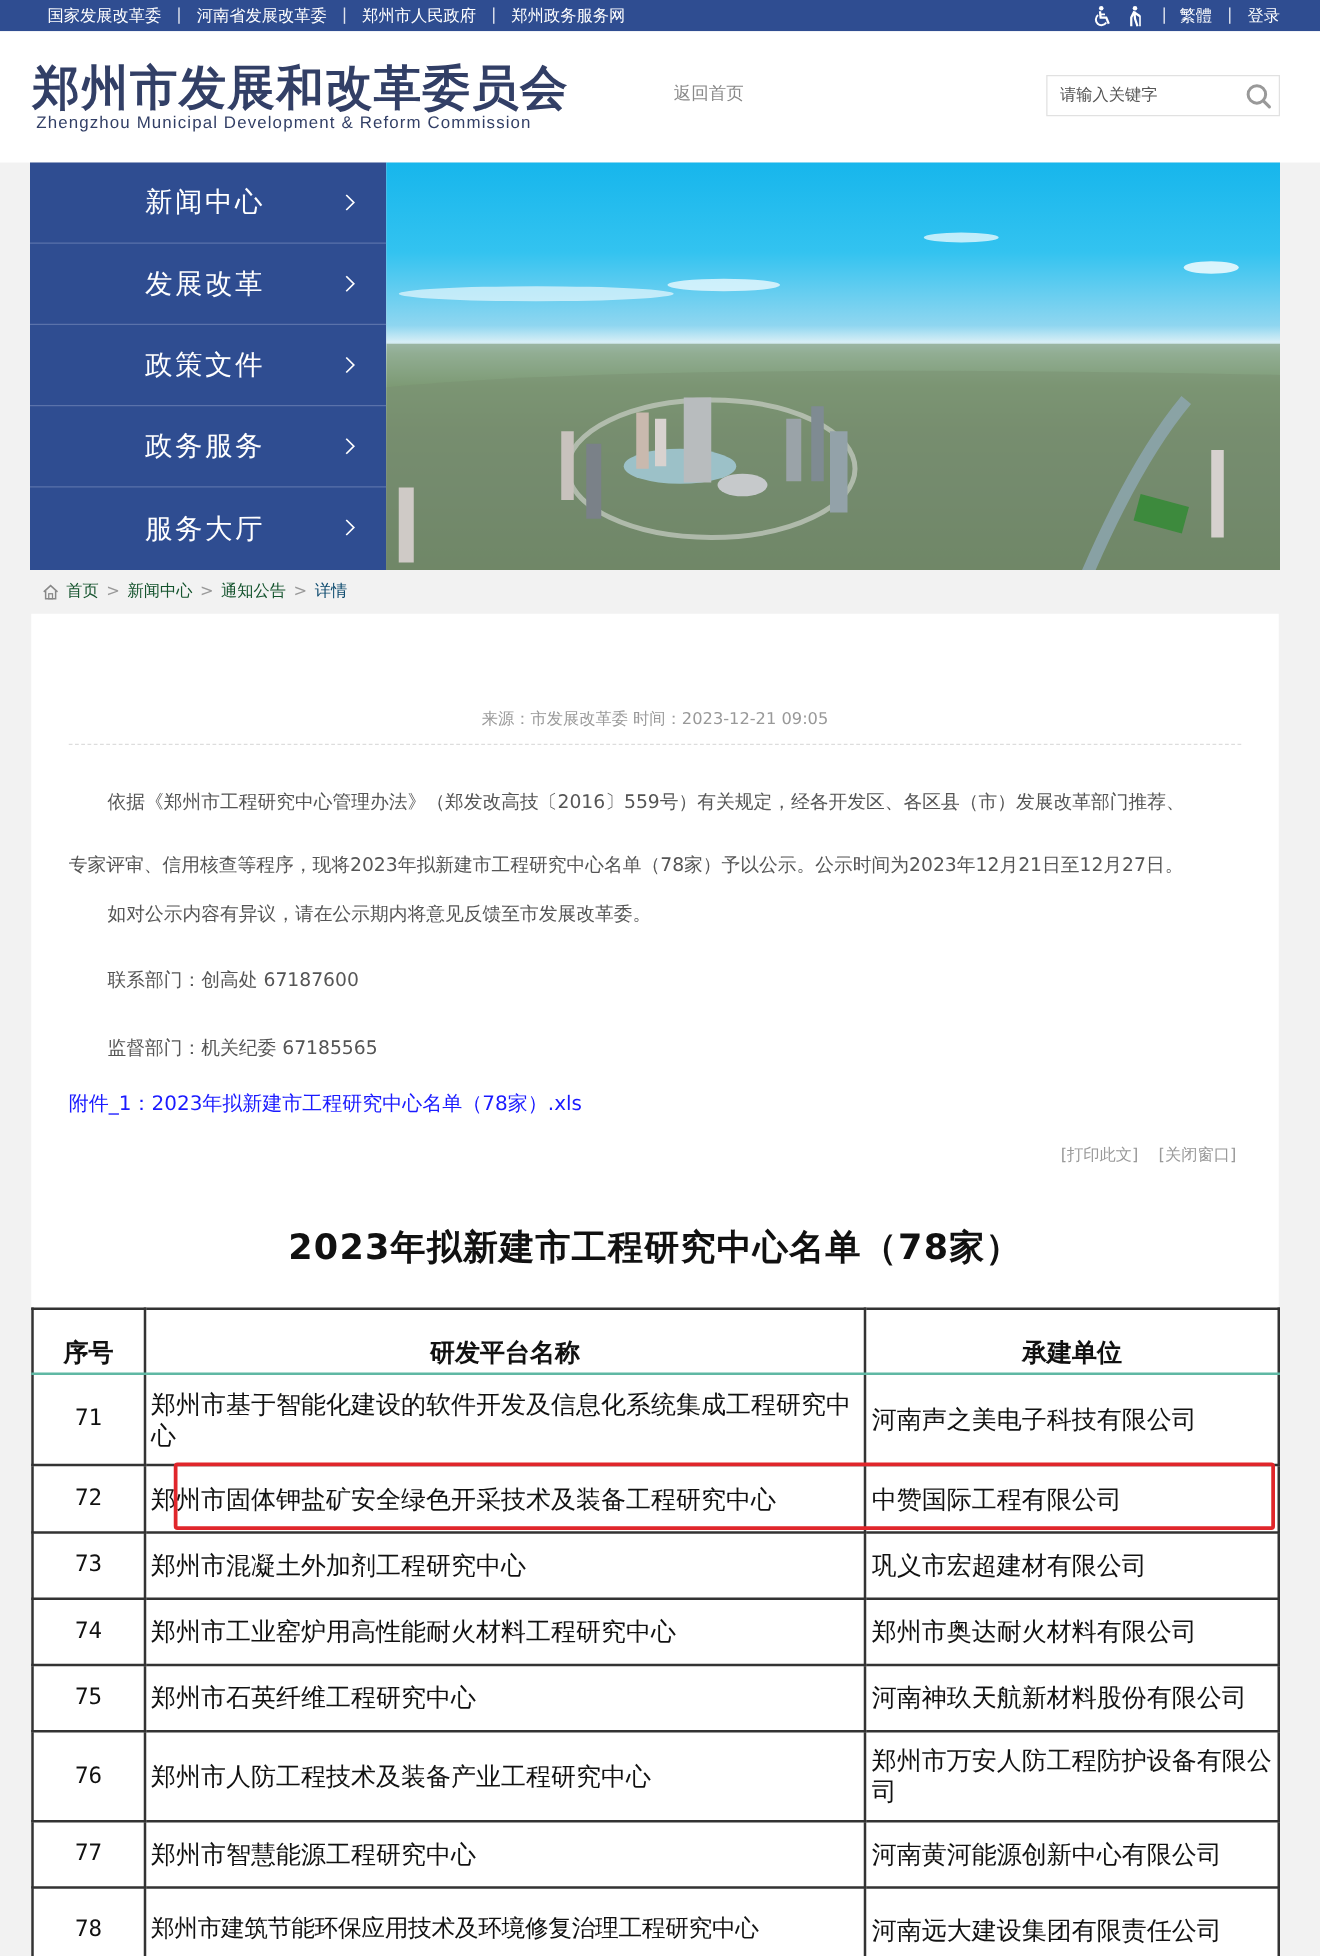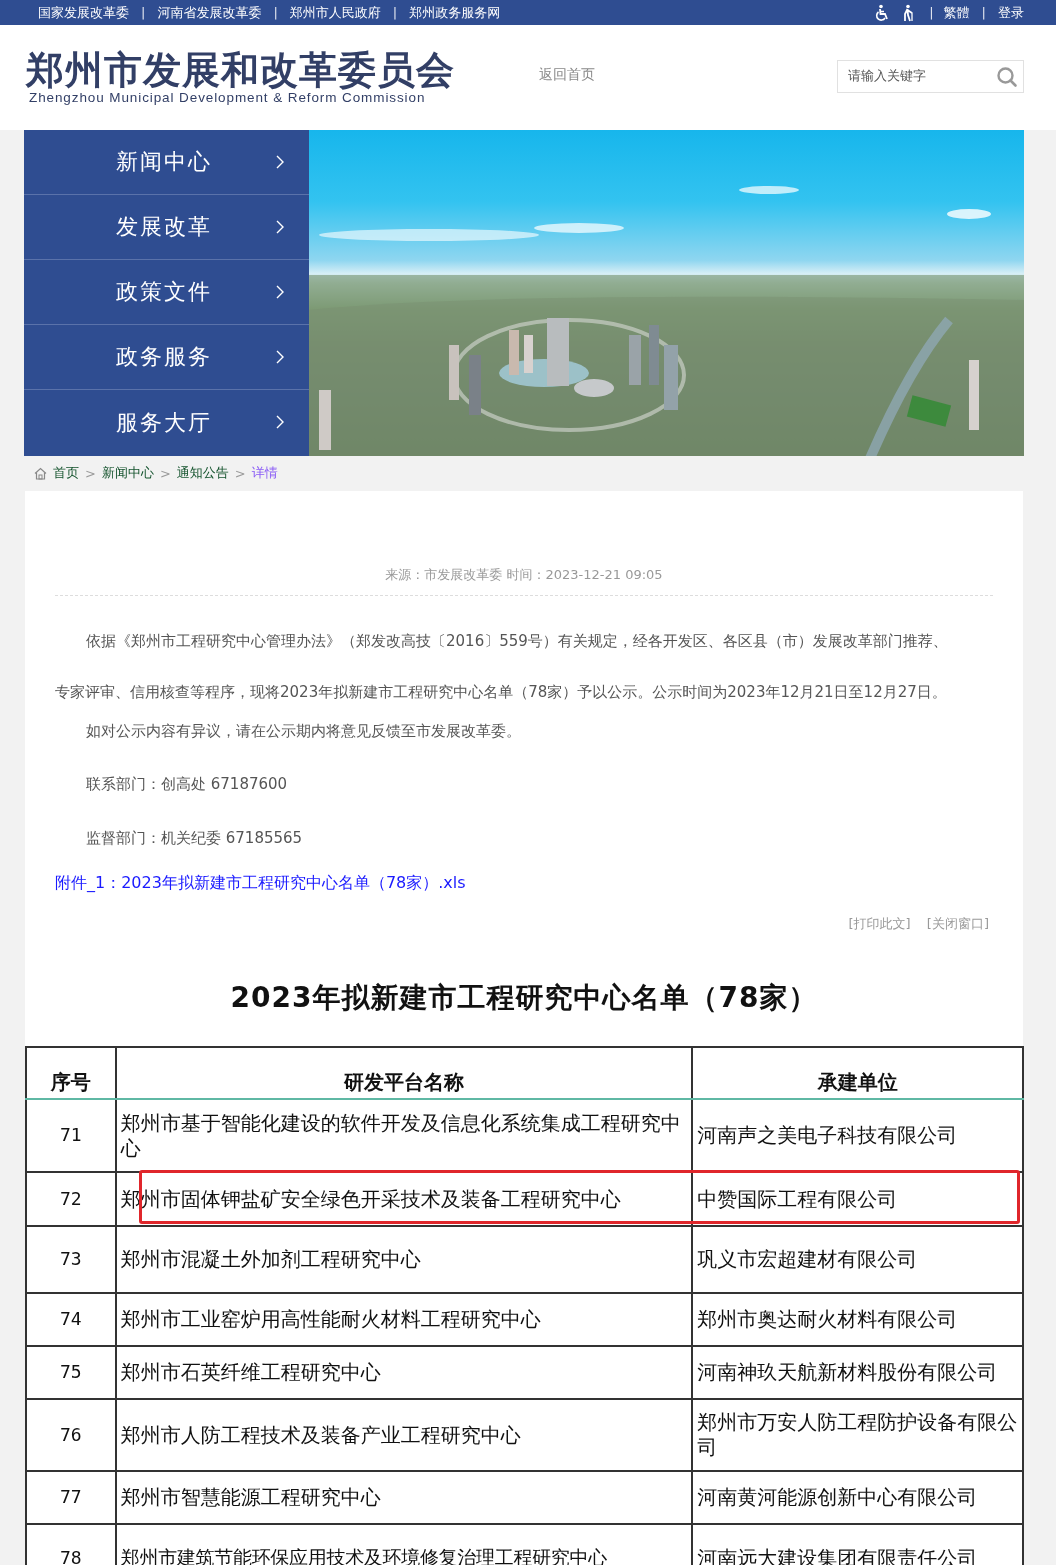--- a/index.html
+++ b/index.html
@@ -31,21 +31,21 @@
     .nav-item:last-child { border-bottom: none; height: 66px; }
     .nav-item .label { position: absolute; left: 92px; font-size: 22px; color: #fff; letter-spacing: 2px; white-space: nowrap; }
     .nav-item .chev { position: absolute; right: 22px; top: 22px; width: 14px; height: 20px; }
     .banner { position: absolute; left: 309px; top: 130px; width: 715px; height: 326px; overflow: hidden;
       background: linear-gradient(180deg, #17b6ec 0%, #33c3f0 22%, #8fd6f0 40%, #d6eef6 44%, #bcd7c8 47%, #90ad86 55%, #7d8e74 66%, #6f7f6c 80%, #5d7052 100%); }
 
     
     .breadcrumb { position: absolute; left: 34px; top: 463px; height: 20px; display: flex; align-items: center; font-size: 13px; color: #999; white-space: nowrap; }
     .breadcrumb a { color: #14532d; text-decoration: none; }
     .breadcrumb .gt { margin: 0 6px; }
-    .breadcrumb .current { color: #8b5cf6; }
+    .breadcrumb .current { color: #0c4a6e; }
 
     
     .article { position: absolute; left: 25px; top: 491px; width: 998px; height: 1074px; background: #fff; }
     .art-title { position: absolute; left: 0; width: 998px; top: 30px; text-align: center; font-size: 26px; color: #333; white-space: nowrap; }
     .art-meta { position: absolute; left: 0; width: 998px; top: 75px; text-align: center; font-size: 13px; color: #999; white-space: nowrap; }
     .art-divider { position: absolute; left: 30px; width: 938px; top: 104px; border-top: 1px dashed #ddd; }
     .p { position: absolute; font-size: 15px; color: #555; white-space: nowrap; }
     .attach { position: absolute; left: 30px; top: 382px; font-size: 16px; color: #1a1aff; text-decoration: none; white-space: nowrap; }
     .tools { position: absolute; right: 34px; top: 424px; font-size: 13px; color: #999; white-space: nowrap; }
     .tools a { color: #999; text-decoration: none; margin-left: 12px; }
@@ -221,21 +221,21 @@
     <tr style="height:73px;">
       <td class="num">71</td>
       <td style="word-break:break-all;">郑州市基于智能化建设的软件开发及信息化系统集成工程研究中心</td>
       <td>河南声之美电子科技有限公司</td>
     </tr>
     <tr class="hl" style="height:54px;">
       <td class="num">72</td>
       <td>郑州市固体钾盐矿安全绿色开采技术及装备工程研究中心</td>
       <td>中赞国际工程有限公司</td>
     </tr>
-    <tr style="height:67px;">
+    <tr style="height:53px;">
       <td class="num">73</td>
       <td>郑州市混凝土外加剂工程研究中心</td>
       <td>巩义市宏超建材有限公司</td>
     </tr>
     <tr style="height:53px;">
       <td class="num">74</td>
       <td>郑州市工业窑炉用高性能耐火材料工程研究中心</td>
       <td>郑州市奥达耐火材料有限公司</td>
     </tr>
     <tr style="height:53px;">

